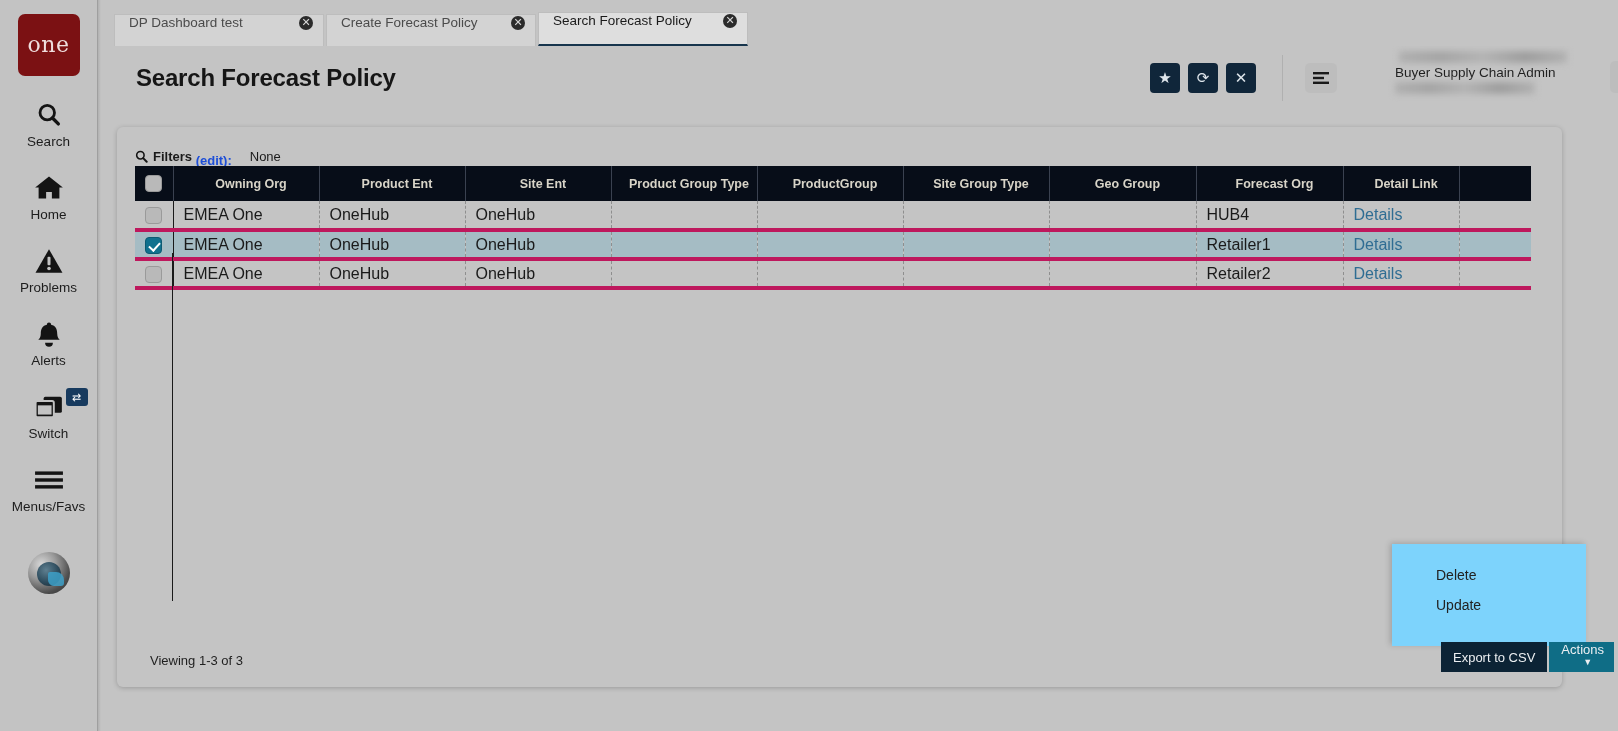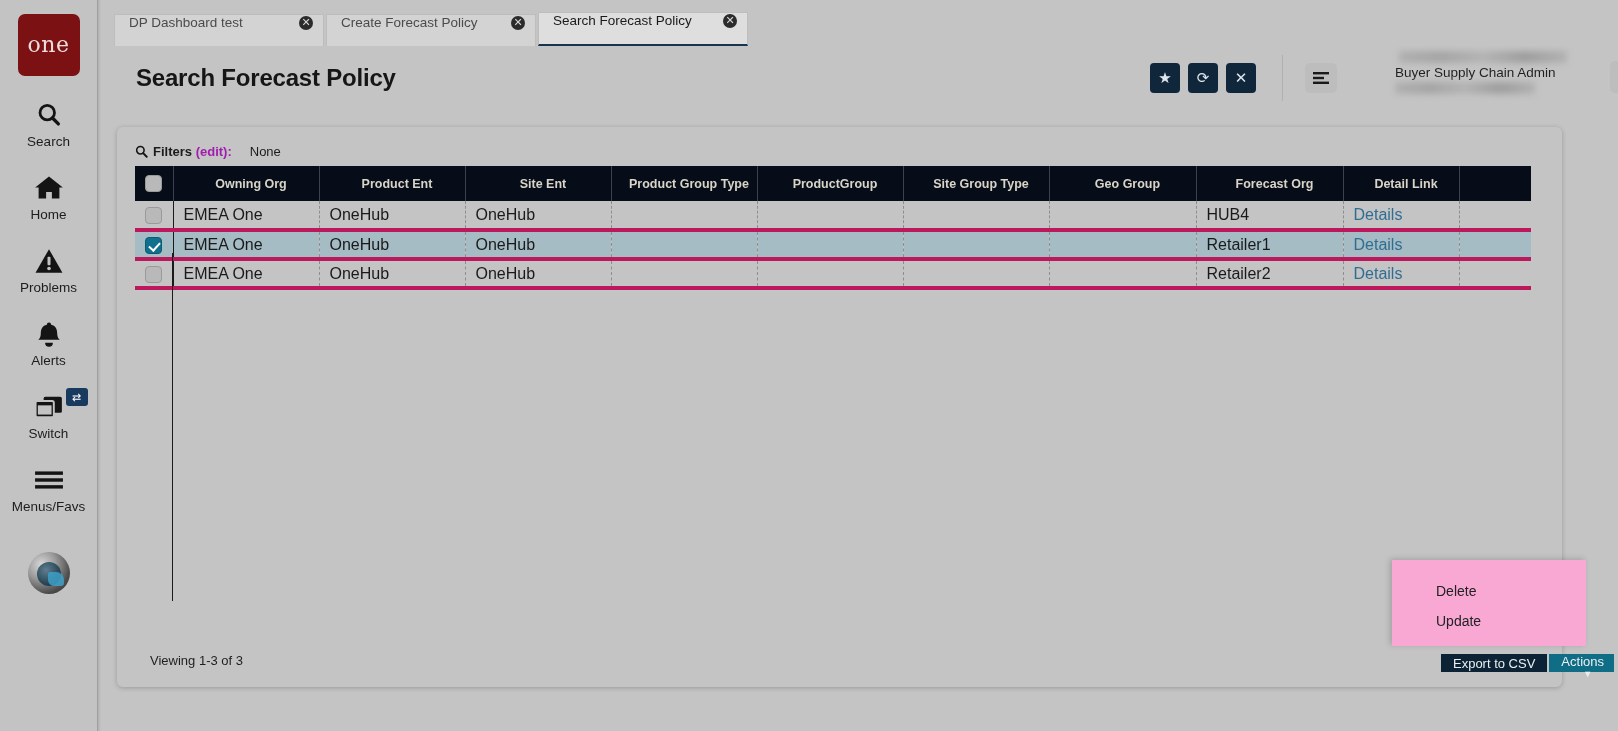--- a/index.html
+++ b/index.html
@@ -158,21 +158,21 @@
     border-radius: 6px;
     box-shadow: 0 1px 5px rgba(0,0,0,.22);
     z-index: 10;
   }
   #filters-row {
     position: absolute; left: 18px; top: 17px;
     display: flex; align-items: center; font-size: 13px; color: #1b1b1b;
   }
   .filters-ico { margin-right: 5px; display:flex; }
   .filters-label { font-weight: bold; }
-  .filters-edit { color: #a21caf; font-weight: bold; cursor: pointer; }
+  .filters-edit { color: #1d4ed8; font-weight: bold; cursor: pointer; margin-top: 9px; }
   .filters-value { margin-left: 18px; }
 
   
   #grid { position: absolute; left: 18px; top: 39px; width: 1396px; }
   table { border-collapse: collapse; width: 1396px; table-layout: fixed; }
   thead th {
     background: #070d18; color: #d8d4c8;
     font-size: 12.5px; font-weight: bold;
     text-align: center; padding: 9px 0 9px 10px;
     height: 30px;
@@ -225,32 +225,32 @@
     position: absolute; left: 33px; bottom: 19px;
     font-size: 13px; color: #1f1f1f;
   }
   #footer-actions {
     position: absolute; right: -52px; bottom: 15px;
     display: flex; align-items: stretch; z-index: 60;
   }
   .ftr-btn {
     background: #0c2335; color: #eceff2;
     font-size: 13px; border: none; cursor: pointer;
-    padding: 0 12px; height: 18px;
+    padding: 0 12px; height: 30px;
     display: flex; align-items: center;
     font-family: "Liberation Sans", sans-serif;
   }
   .ftr-btn.teal { background: #0f6d86; margin-left: 2px; padding-right: 10px; flex-direction: column; }
   .caret { margin-left: 10px; font-size: 9px; }
 
   
   #actions-menu {
     position: absolute; right: -24px; bottom: 41px;
-    width: 194px; padding: 16px 0 10px;
-    background: #f9a8d4;
+    width: 194px; padding: 16px 0 26px;
+    background: #7dd3fc;
     box-shadow: -2px -1px 6px rgba(0,0,0,.18);
     z-index: 55;
   }
   .menu-item {
     padding: 7px 0 7px 44px;
     font-size: 14px; color: #222;
     cursor: pointer;
   }
 </style>
 </head>

